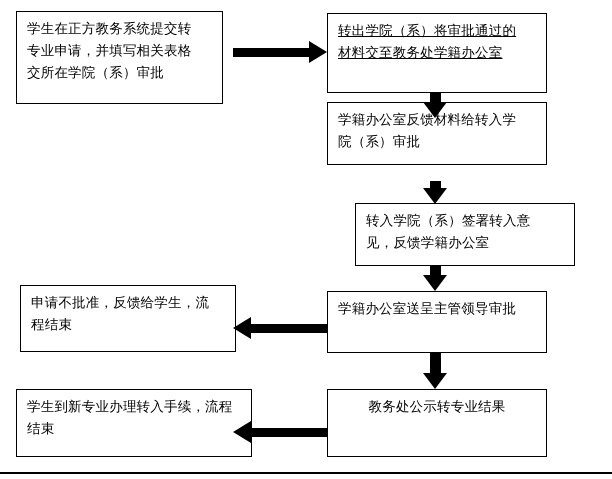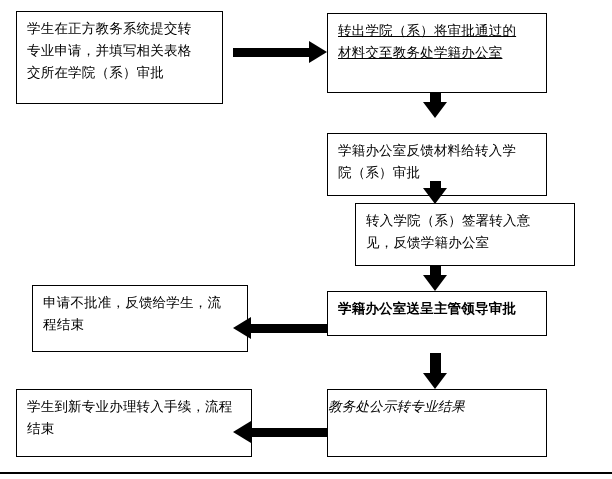--- a/index.html
+++ b/index.html
@@ -23,23 +23,23 @@
     border: 1.5px solid #000000;
     background: #ffffff;
     padding: 6px 18px 6px 10px;
     font-size: 13.5px;
     line-height: 1.62;
     color: #000000;
     letter-spacing: 0.2px;
     white-space: pre-line;
   }
   .node.centered {
+    text-align: center;
     padding-left: 0;
     padding-right: 0;
-    font-style: italic;
   }
   
   .arrow {
     position: absolute;
   }
   .arrow-h {
     height: 0;
   }
   .arrow-h .shaft {
     position: absolute;
@@ -86,27 +86,27 @@
 </style>
 </head>
 <body>
 
 <div id="canvas">
 
   <div class="node" style="left:16px; top:11px; width:207px; height:93px;">学生在正方教务系统提交转专业申请，并填写相关表格交所在学院（系）审批</div>
 
   <div class="node" style="left:327px; top:13px; width:220px; height:80px;text-decoration:underline;">转出学院（系）将审批通过的材料交至教务处学籍办公室</div>
 
-  <div class="node" style="left:327px; top:133px; width:220px; height:63px;">学籍办公室反馈材料给转入学院（系）审批</div>
+  <div class="node" style="left:327px; top:102px; width:220px; height:63px;">学籍办公室反馈材料给转入学院（系）审批</div>
 
   <div class="node" style="left:327px; top:203px; width:220px; height:63px;margin-left:28px;">转入学院（系）签署转入意见，反馈学籍办公室</div>
 
-  <div class="node" style="left:327px; top:291px; width:220px; height:45px;font-weight:bold;">学籍办公室送呈主管领导审批</div>
+  <div class="node" style="left:327px; top:291px; width:220px; height:62px;">学籍办公室送呈主管领导审批</div>
 
-  <div class="node" style="left:32px; top:285px; width:216px; height:67px;">申请不批准，反馈给学生，流程结束</div>
+  <div class="node" style="left:20px; top:285px; width:216px; height:67px;">申请不批准，反馈给学生，流程结束</div>
 
   <div class="node centered" style="left:327px; top:389px; width:220px; height:68px;">教务处公示转专业结果</div>
 
   <div class="node" style="left:16px; top:389px; width:236px; height:68px;">学生到新专业办理转入手续，流程结束</div>
 
   <div class="arrow arrow-h right" style="left:233px; top:52px; width:94px;">
     <div class="shaft" style="left:0; width:76px;"></div>
     <div class="head" style="left:76px;"></div>
   </div>
 

